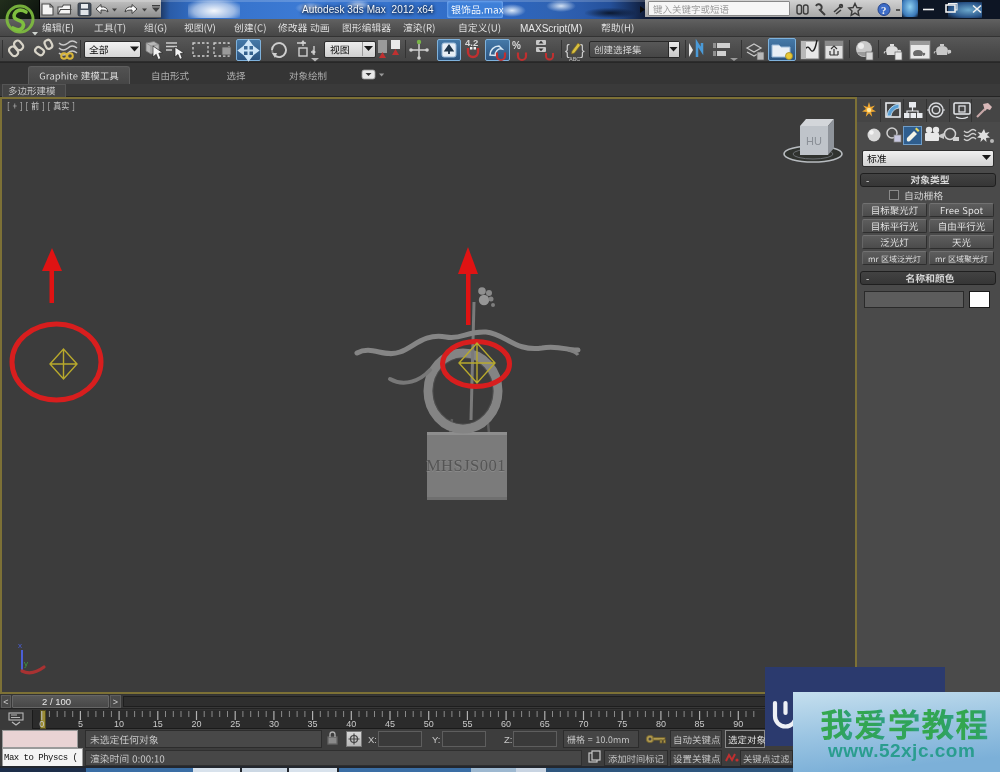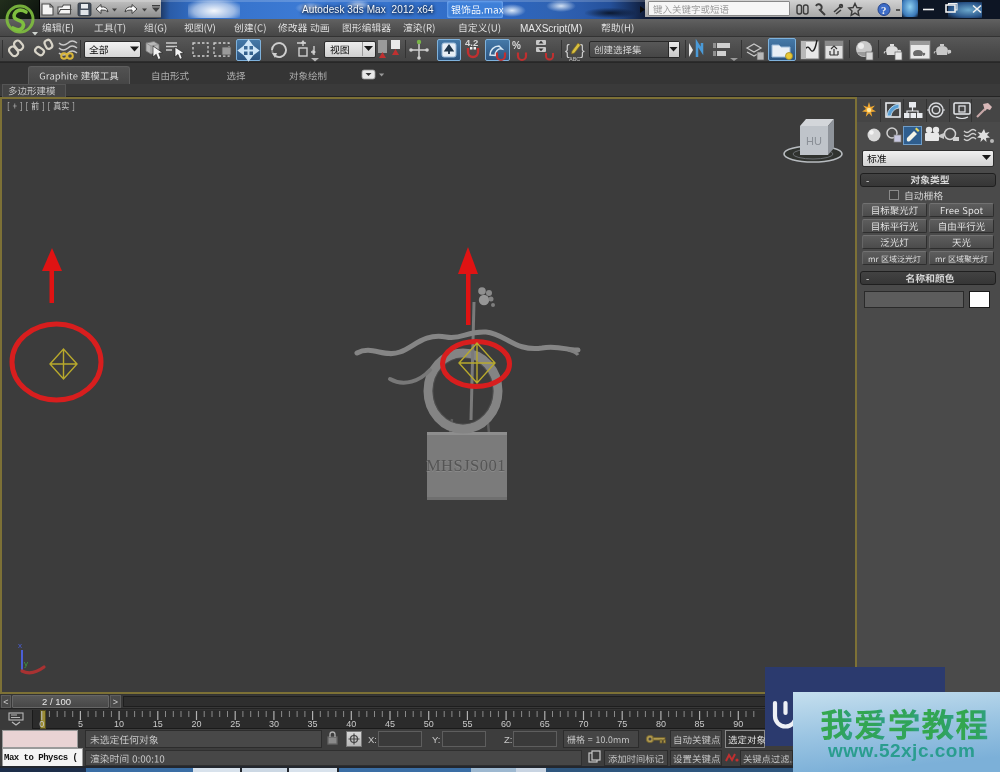--- a/index.html
+++ b/index.html
@@ -847,21 +847,21 @@
         <path transform="translate(794.7 762.5) scale(0.009300 -0.009300)" d="M139 -13C175 -13 205 15 205 56C205 98 175 126 139 126C102 126 73 98 73 56C73 15 102 -13 139 -13Z"></path>
       </g>
 </svg>
 <div style="position:absolute;left:302px;top:4px;font-size:10px;color:#f4f8fc;text-shadow:0 1px 3px #08142a,0 0 4px #0a1c3a;letter-spacing:0.1px">Autodesk 3ds Max&nbsp; 2012 x64</div>
 <div style="position:absolute;left:520px;top:23px;font-size:10px;color:#e8e8e8;">MAXScript(M)</div>
 <div style="position:absolute;left:465px;top:37px;font-size:9.5px;color:#d8d8d8;font-weight:bold">4.2</div>
 <div style="position:absolute;left:42px;top:696px;font-size:9.5px;color:#e8e8e8;">2 / 100</div>
 <div style="position:absolute;left:368px;top:734px;font-size:9.5px;color:#c8c8c8;">X:</div>
 <div style="position:absolute;left:432px;top:734px;font-size:9.5px;color:#c8c8c8;">Y:</div>
 <div style="position:absolute;left:504px;top:734px;font-size:9.5px;color:#c8c8c8;">Z:</div>
-<div style="position:absolute;left:4px;top:753px;font-size:9px;color:#111;font-family:'Liberation Mono',monospace;font-weight:bold;letter-spacing:-0.5px">Max to Physcs (</div>
+<div style="position:absolute;left:4px;top:753px;font-size:9px;color:#111;font-family:'Liberation Mono',monospace;font-weight:normal;letter-spacing:-0.5px">Max to Physcs (</div>
 <div style="position:absolute;left:765px;top:667px;width:180px;height:79px;background:#2b3a6e"></div>
 <svg style="position:absolute;left:0;top:0" width="1000" height="772" viewBox="0 0 1000 772">
 <g fill="none" stroke="#eef0f5" stroke-width="4.2" stroke-linecap="round">
  <path d="M775 703 v13 a10.5 10.5 0 0 0 21 0 v-13"></path>
  <path d="M785.5 703 v10"></path>
 </g>
 <rect x="793" y="692" width="207" height="80" fill="url(#wmg)"></rect>
 <defs>
  <linearGradient id="wmg" x1="0" y1="0" x2="0.25" y2="1">
   <stop offset="0" stop-color="#c5dfee"></stop>

